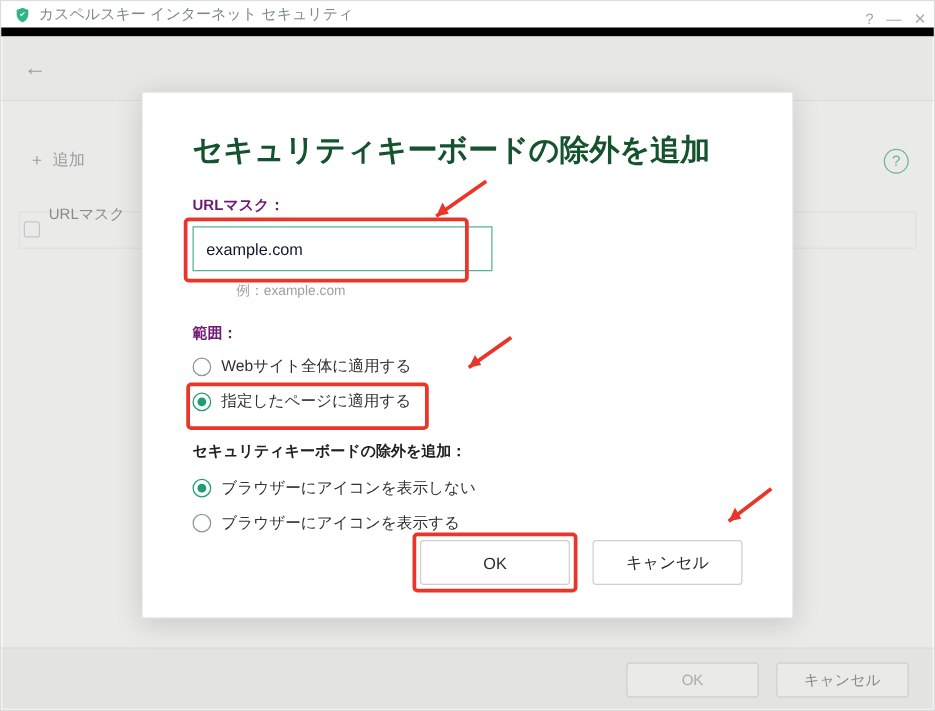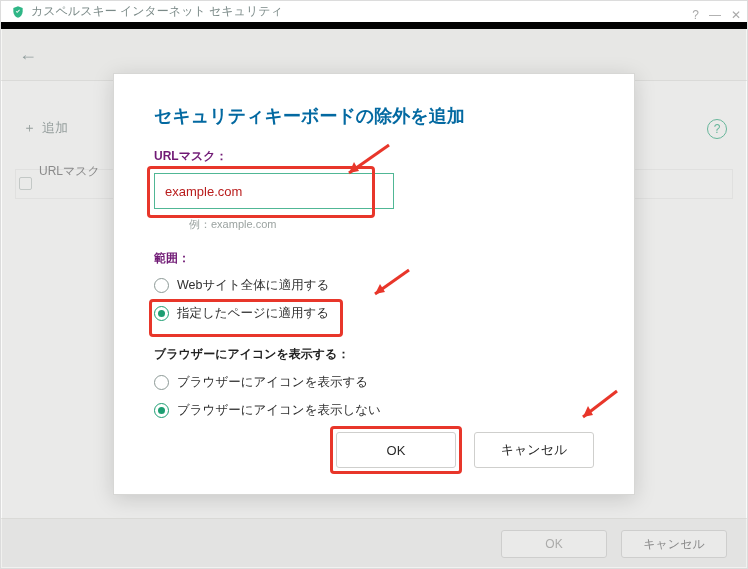--- a/index.html
+++ b/index.html
@@ -58,33 +58,33 @@
   }
   .modal {
     position: absolute;
     left: 112px; top: 72px;
     width: 522px; height: 422px;
     background: #fff;
     border: 1px solid #d7d7d5;
     box-shadow: 0 4px 20px rgba(0,0,0,0.15);
     padding: 30px 40px 26px 40px;
   }
-  .m-title { font-size: 18px; color:#0369a1; font-weight:600; margin-bottom: 20px;}
+  .m-title { font-size: 24px; color:#14532d; font-weight:600; margin-bottom: 20px;}
   .m-label { font-size: 12px; color:#701a75; font-weight:600; margin-bottom: 8px;}
   .url-input-wrap { position:relative; width: 246px; height:40px; margin-bottom:4px;}
   .url-input-redbox {
     position:absolute; left:-7px; top:-7px; width:228px; height:52px;
     border:3px solid #e8362a; border-radius:4px; pointer-events:none;
   }
   .url-input {
     width: 240px; height: 36px;
     border: 1.5px solid #50b795;
     font-size: 13px; padding: 0 10px;
     outline: none;
-    color:#b91c1c;
+    color:#0f172a;
   }
   .hint { font-size: 11px; color:#9ba3a1; margin-bottom: 18px; margin-left: 35px;}
   .radio-row { display:flex; align-items:center; gap:8px; font-size:12.5px; color:#2f2f2f; margin-bottom:8px; height:20px;}
   .radio {
     width: 15px; height: 15px; border:1.3px solid #8c9996; border-radius:50%;
     display:inline-flex; align-items:center; justify-content:center; flex:0 0 auto;
     background:#fff;
   }
   .radio.selected { border-color:#1d9e72;}
   .radio.selected .dot { width:7px; height:7px; background:#1d9e72; border-radius:50%;}
@@ -175,30 +175,30 @@
     <div class="scope-redwrap">
       <div class="radio-row">
         <span class="radio selected">
             <span class="dot"></span>
           </span>
         <span>指定したページに適用する</span>
       </div>
       <div class="scope-redbox"></div>
     </div>
 
-    <div class="sub-label">ブラウザーにアイコンを表示する：</div>
-    <div class="radio-row">
-      <span class="radio"></span>
-      <span>ブラウザーにアイコンを表示する</span>
-    </div>
+    <div class="sub-label">セキュリティキーボードの除外を追加：</div>
     <div class="radio-row">
       <span class="radio selected">
           <span class="dot"></span>
         </span>
       <span>ブラウザーにアイコンを表示しない</span>
+    </div>
+    <div class="radio-row">
+      <span class="radio"></span>
+      <span>ブラウザーにアイコンを表示する</span>
     </div>
 
     <div class="m-footer">
       <div class="ok-redwrap">
         <div class="m-btn">
           <span>OK</span>
         </div>
         <div class="ok-redbox"></div>
       </div>
       <div class="m-btn">

